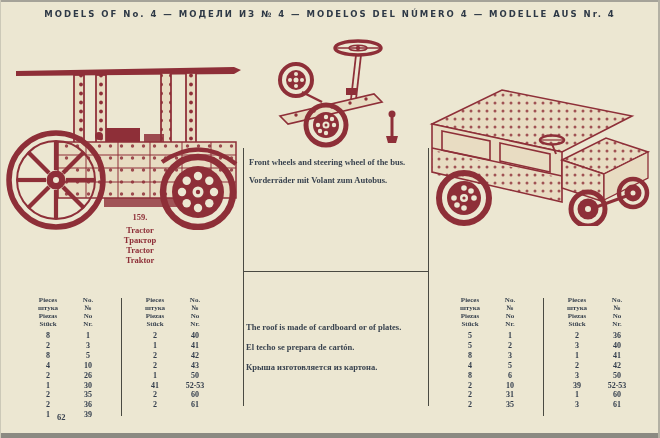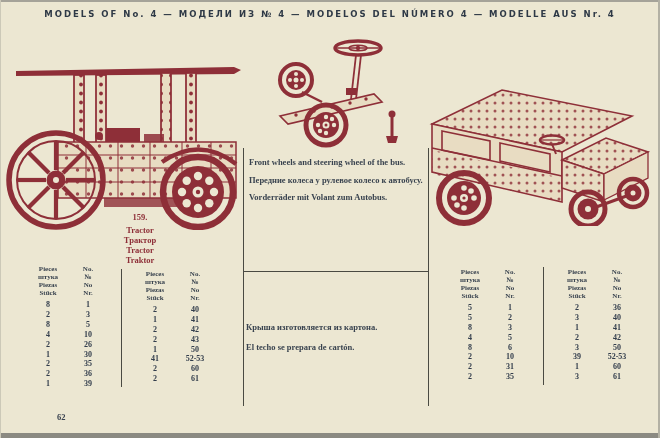--- a/index.html
+++ b/index.html
@@ -25,21 +25,21 @@
 
   .cbox{position:absolute;left:243px;top:148px;width:184px;height:258px;
         border-left:1.5px solid #4a4a42;border-right:1.5px solid #4a4a42;}
   .cbox-div{position:absolute;top:123px;left:0;right:0;border-top:1.5px solid #4a4a42;}
   .cbox p{margin:0 0 7px;font-size:8.5px;font-weight:700;line-height:10.5px;
           color:#39434f;}
   .cbox-top{position:absolute;top:9px;left:5px;right:5px;}
   .cbox-bottom{position:absolute;top:174px;left:2px;right:2px;}
   .cbox-bottom p{margin-bottom:9.5px;}
 
-  .ptable{position:absolute;top:265px;display:flex;align-items:center;}
+  .ptable{position:absolute;top:296px;display:flex;align-items:flex-start;}
   .pgroup{width:80px;}
   .phead{display:flex;}
   .pc{width:40px;text-align:center;font-size:7px;line-height:8px;font-weight:700;
       color:#39434f;white-space:pre-line;}
   .prows{margin-top:3px;}
   .prow{display:flex;}
   .prow span{width:40px;text-align:center;font-size:8px;line-height:9.9px;
              font-weight:700;color:#323d4c;}
   .vdiv{width:1px;height:118px;background:#4a4a42;margin:2px 13px 0 13px;}
   .t-left{left:28px;}
@@ -190,27 +190,27 @@
     <g>
       <circle cx="126" cy="78" r="3.5" fill="#8e2f38"></circle>
       <line x1="126" y1="81" x2="126" y2="100" stroke="#8e2f38" stroke-width="3"></line>
       <polygon points="120,100 132,100 130,107 122,107" fill="#8e2f38"></polygon>
     </g>
   </svg>
 
   <div class="cbox">
     <div class="cbox-top">
       <p>Front wheels and steering wheel of the bus.</p>
-      <p>Передние колеса у рулевое колесо к автобусу.</p>
       <p>Vorderräder mit Volant zum Autobus.</p>
     </div>
     <div class="cbox-div"></div>
     <div class="cbox-bottom">
+      <p>The roof is made of cardboard or of plates.</p>
+      <p>El techo se prepara de cartón.</p>
       <p>Крыша изготовляется из картона.</p>
-      <p>El techo se prepara de cartón.</p>
     </div>
   </div>
 
   <svg class="fig" style="left:428px;top:68px;" width="230" height="158" viewBox="0 0 230 158">
     <defs>
       <pattern id="perfB" width="8" height="8" patternUnits="userSpaceOnUse">
         <circle cx="3" cy="3" r="1.5" fill="#8e2f38" opacity="0.8"></circle>
       </pattern>
     </defs>
     <g>

